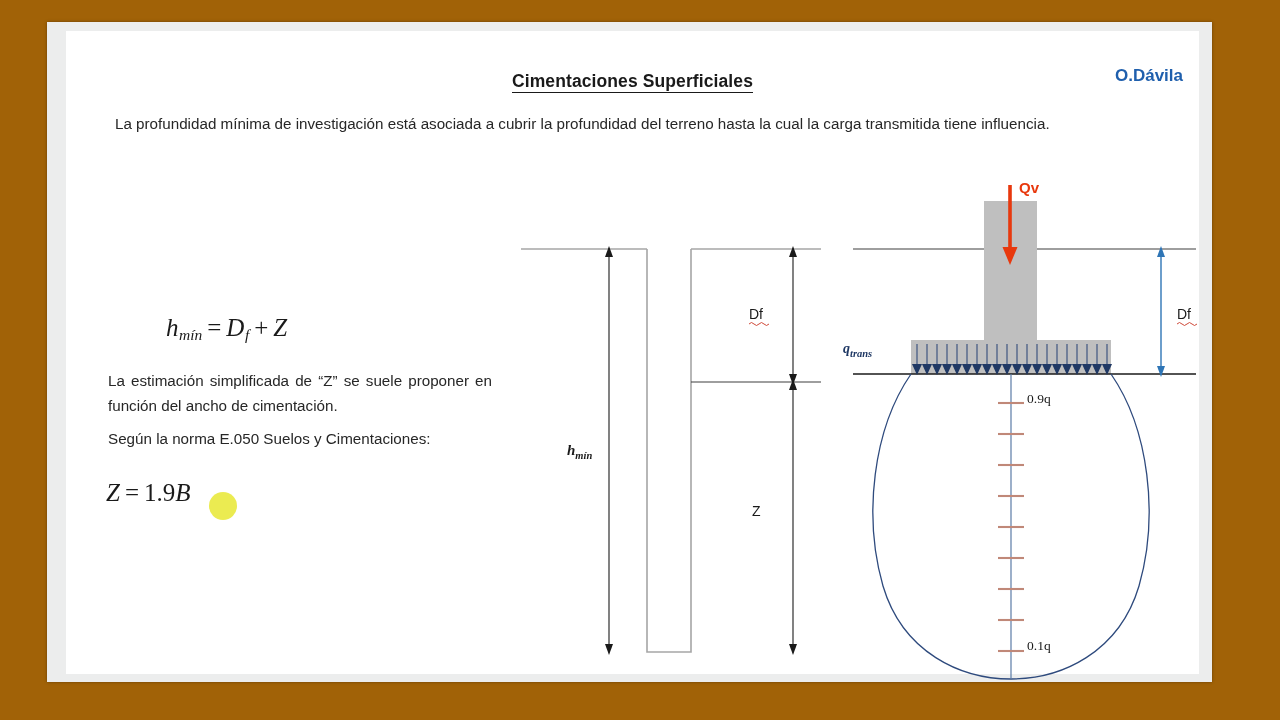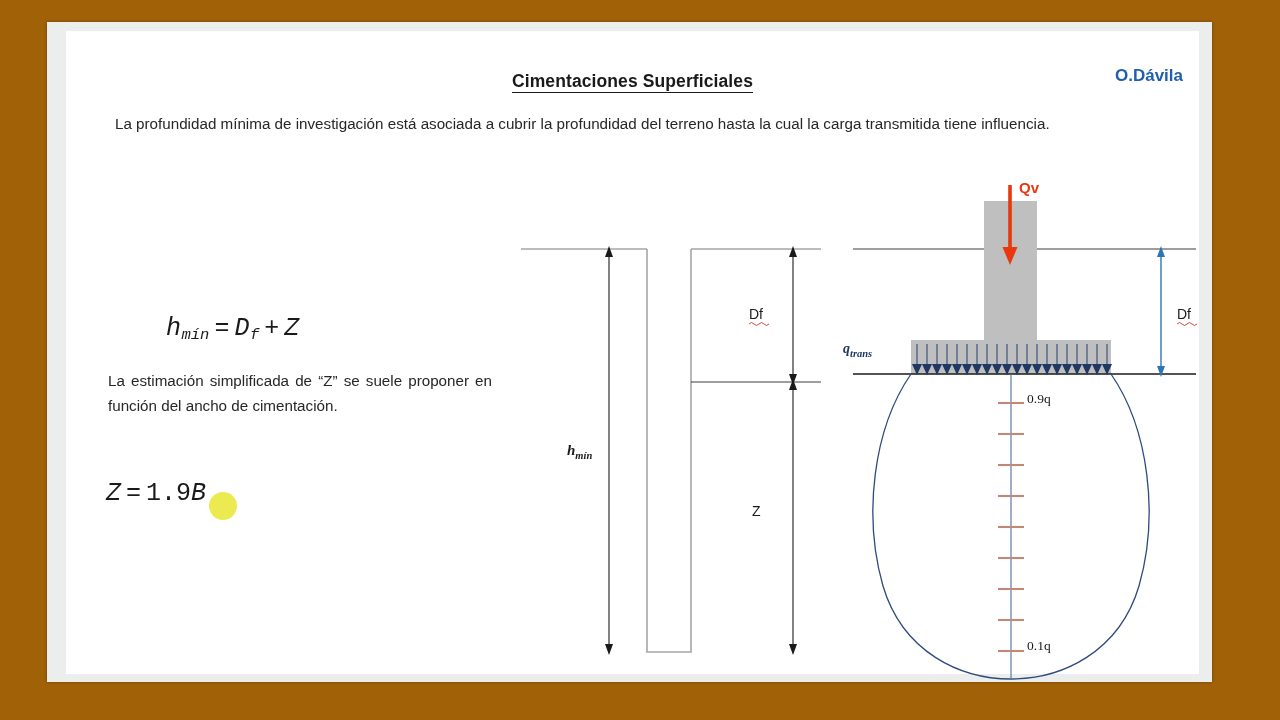--- a/index.html
+++ b/index.html
@@ -72,21 +72,21 @@
     text-justify: inter-word;
   }
   #para-intro { left: 42px; top: 80px; width: 1075px; margin-left: 7px; }
   #para-z     { left: 42px; top: 155px; width: 384px; }
   #para-est   { left: 42px; top: 337px; width: 384px; }
   #para-norma { left: 42px; top: 395px; width: 384px; text-align: left; }
 
   
   .formula {
     position: absolute;
-    font-family: Liberation Mono, monospace;
+    font-family: Liberation Serif, serif;
     color: #1a1a1a;
     white-space: nowrap;
   }
   #formula-hmin { left: 100px; top: 283px; font-size: 25px; }
   #formula-z    { left: 40px;  top: 448px; font-size: 25px; }
   .mvar { font-style: italic; }
   .msub {
     font-size: .62em;
     vertical-align: -0.28em;
     font-style: italic;
@@ -157,20 +157,21 @@
   <div id="slide-frame">
     <div id="slide">
 
       <div class="slide-title">
         <span>Cimentaciones Superficiales</span>
       </div>
       <div class="author">O.Dávila</div>
 
       <div class="para" id="para-intro">La profundidad mínima de investigación está asociada a cubrir la profundidad del terreno hasta la cual la carga transmitida tiene influencia.</div>
       <div class="para" id="para-est">La estimación simplificada de “Z” se suele proponer en función del ancho de cimentación.</div>
+      <div class="para" id="para-norma">Según la norma E.050 Suelos y Cimentaciones:</div>
 
       <div class="formula" id="formula-hmin">
         <span class="mvar">h</span><span class="msub">mín</span><span class="mop">=</span><span class="mvar">D</span><span class="msub">f</span><span class="mop">+</span><span class="mvar">Z</span>
       </div>
 
       <div class="formula" id="formula-z">
         <span class="mvar">Z</span><span class="mop">=</span><span>1.9</span><span class="mvar">B</span>
       </div>
       <div id="click-highlight"></div>
 

